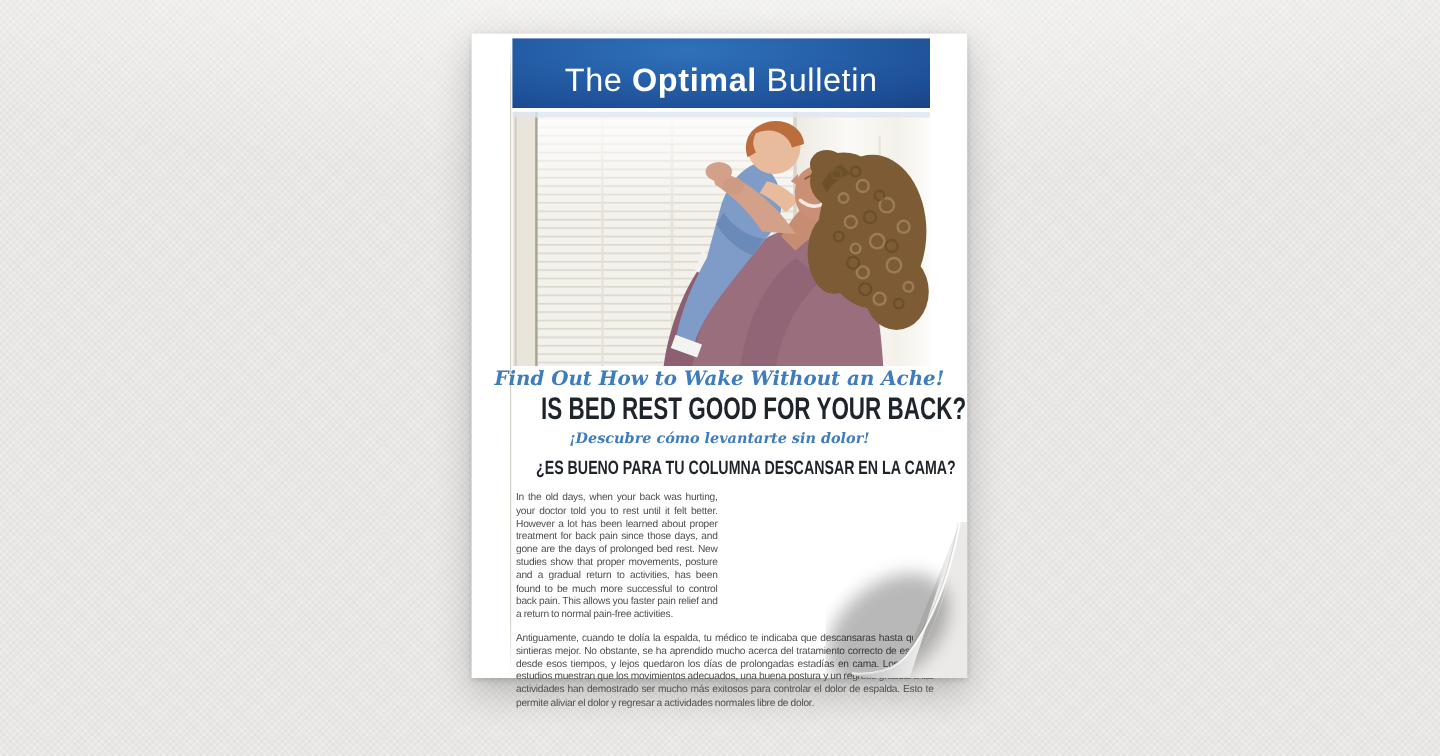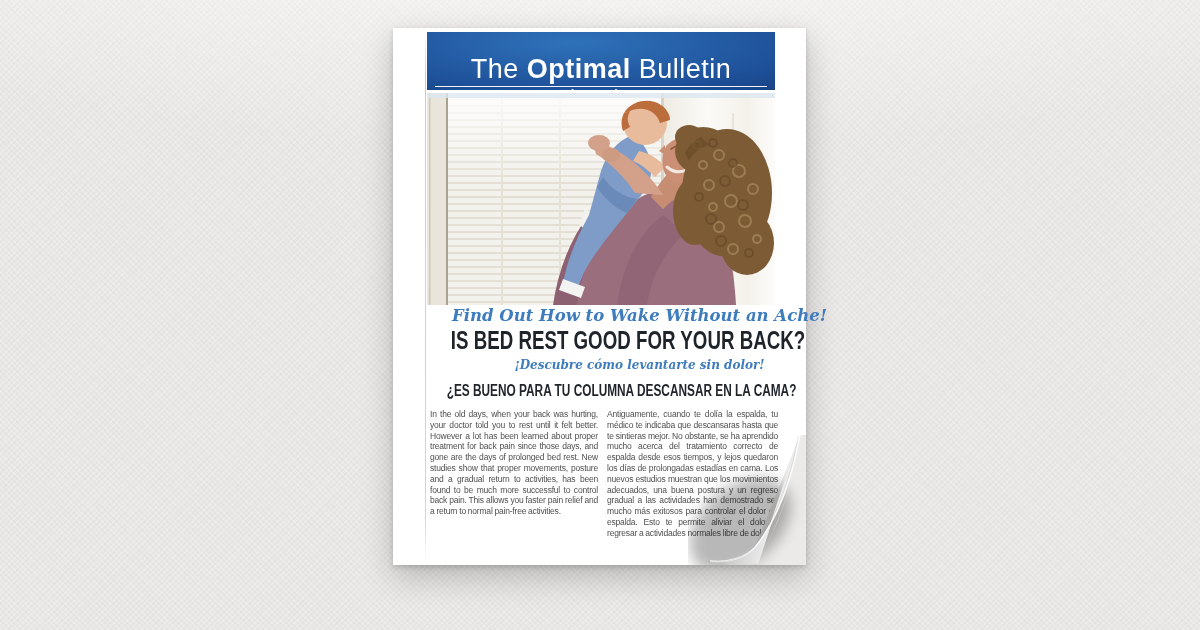--- a/index.html
+++ b/index.html
@@ -20,40 +20,39 @@
   .crease{
     position:absolute;left:32px;top:4px;width:1px;height:530px;
     background:linear-gradient(to bottom, rgba(120,105,80,0), rgba(120,105,80,.35) 8%, rgba(120,105,80,.28) 92%, rgba(120,105,80,0));
   }
   .masthead{
     position:absolute;left:34px;top:4px;width:348px;height:58px;
     background:radial-gradient(ellipse 420px 90px at 42% 18%, #2f72ba 0%, #1d4f97 55%, #122e64 100%);
     text-align:center;color:#ffffff;
   }
   .m-title{
-    margin:0;padding-top:23px;font-size:27px;line-height:29px;font-weight:400;
+    margin:15px;padding-top:6px;font-size:27px;line-height:29px;font-weight:400;
     letter-spacing:.5px;white-space:nowrap;
   }
   .m-title .emph{font-weight:800;}
   .m-rule{width:332px;height:1px;background:#fff;opacity:.95;margin:2px auto 0;}
   .m-sub{margin-top:2px;font-size:11px;font-weight:700;font-style:italic;letter-spacing:.3px;}
   .photo{position:absolute;left:34px;top:65px;width:348px;height:212px;overflow:hidden;}
   .hl{position:absolute;left:0;width:100%;text-align:center;white-space:nowrap;}
   .kicker{
     font-family:"DejaVu Serif", serif;font-style:italic;font-weight:700;
     color:#3e7cbd;
-    padding-left:40px;
   }
   .k-en{top:278px;font-size:16.5px;}
   .k-es{top:330px;font-size:12px;}
   .main-hl{color:#1f242b;font-weight:700;transform-origin:50% 50%;}
   .m-en{top:297px;font-size:26px;line-height:30px;transform:scaleX(.72);letter-spacing:0px;}
   .m-es{top:354px;font-size:16px;line-height:18px;transform:scaleX(.74);}
   .columns{
-    position:absolute;left:37px;top:381px;width:348px;display:flex;gap:9px;
+    position:absolute;left:37px;top:381px;width:348px;display:flex;gap:9px;flex-direction:column;
   }
   .col{
     text-align:justify;color:#4f4f4f;font-size:8.5px;line-height:10.8px;
     letter-spacing:-0.2px;word-spacing:-0.3px;
   }
   .col-en{width:168px;}
   .col-es{flex:1;}
   .curl-svg{position:absolute;right:0;bottom:0;width:118px;height:132px;display:block;}
 </style>
 </head>

